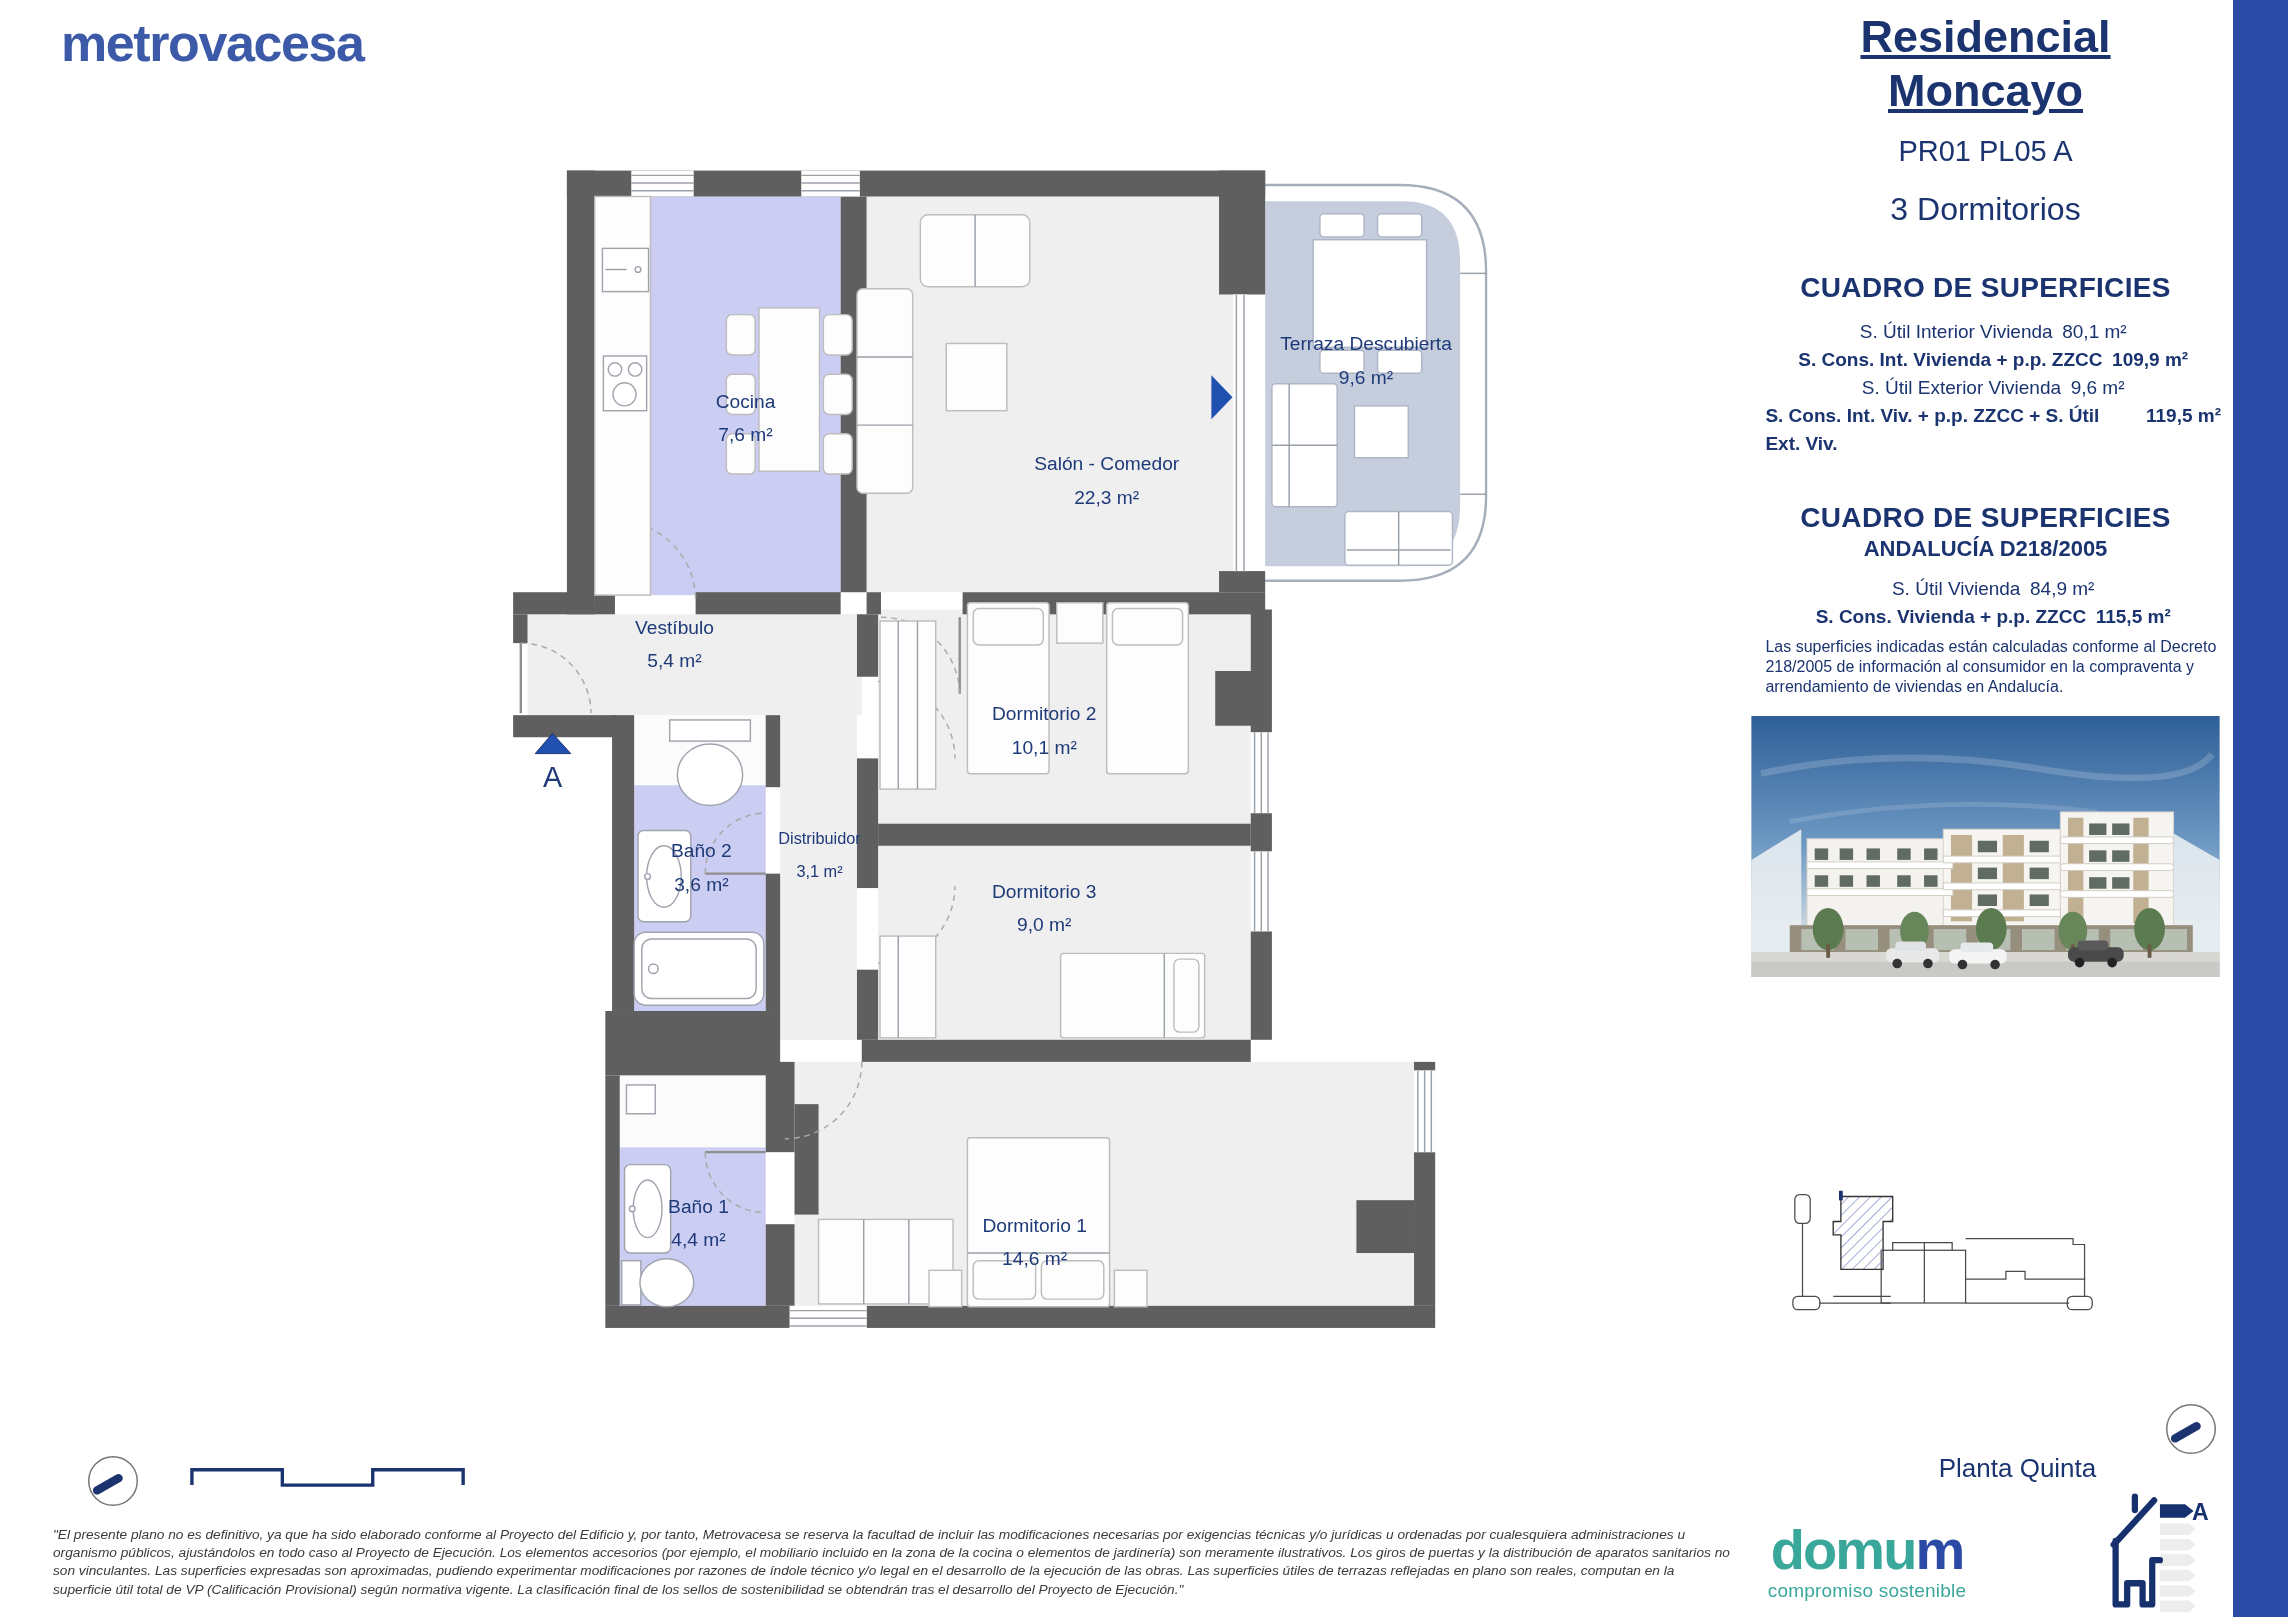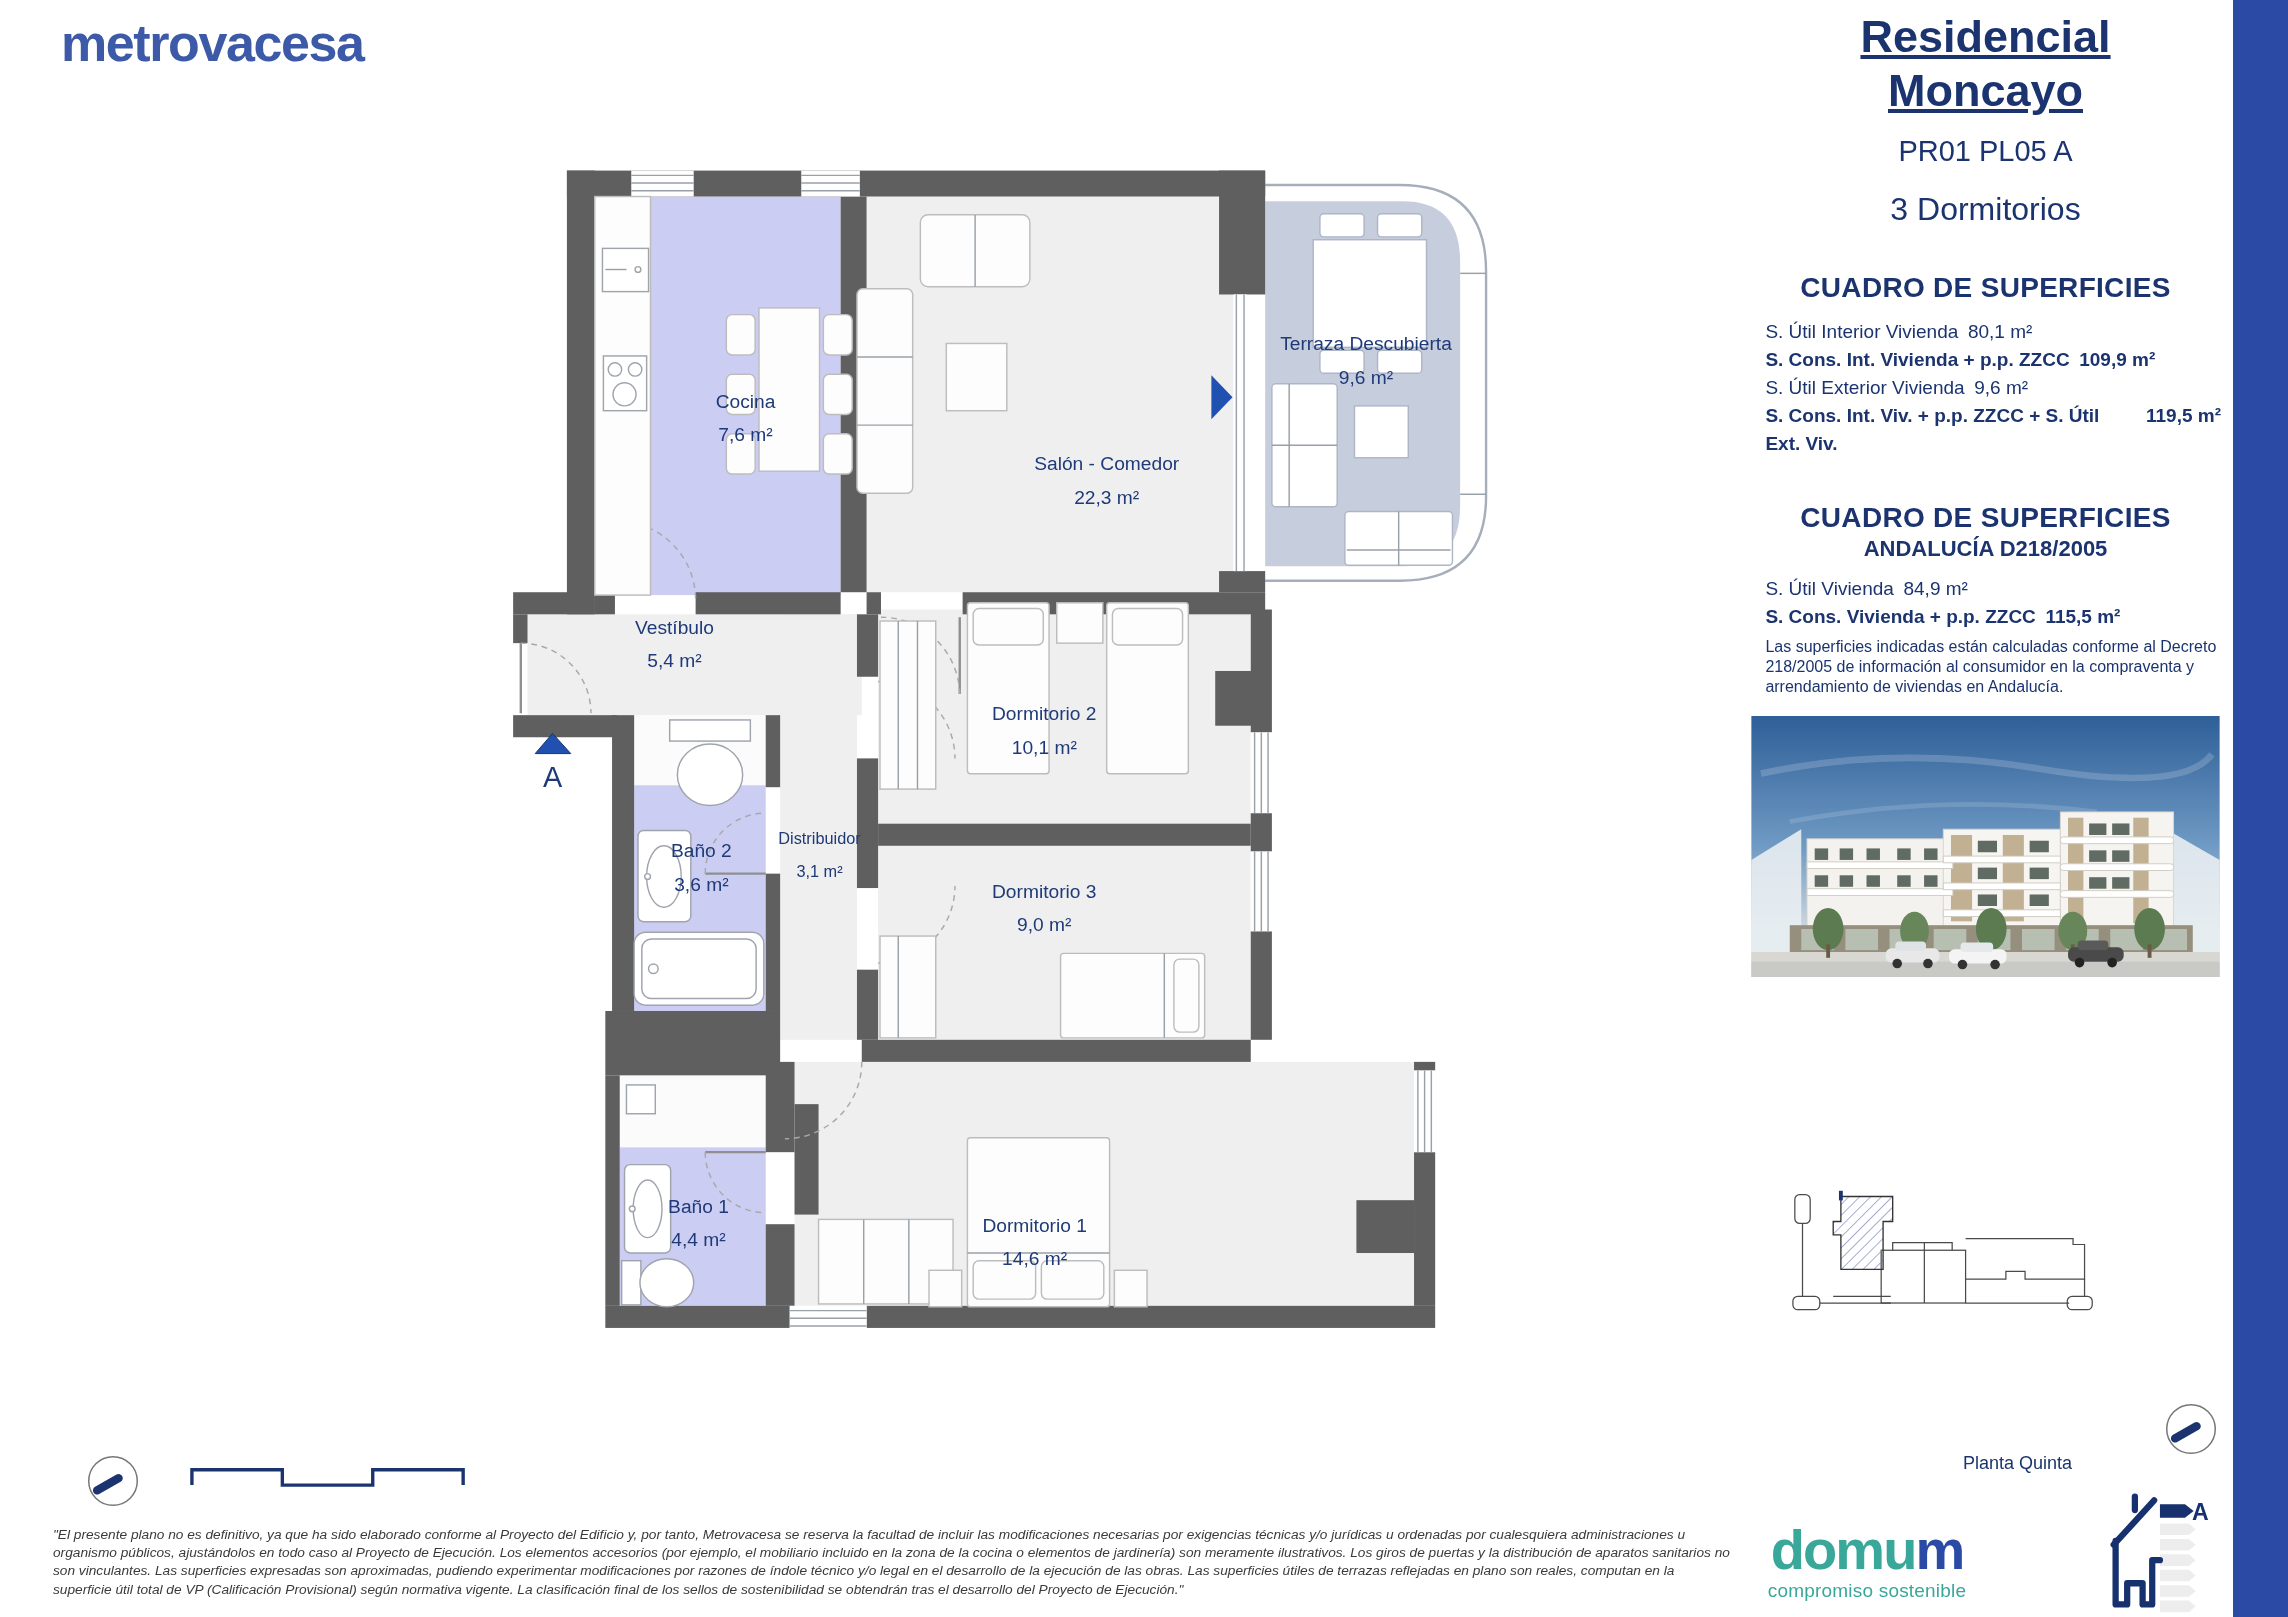--- a/index.html
+++ b/index.html
@@ -9,21 +9,21 @@
   .brand-logo{position:absolute;left:61px;top:13.4px;font-size:52px;font-weight:700;
         color:#3c5aa7;letter-spacing:-1.4px;}
   
   .right-col{position:absolute;left:1750px;top:9.6px;width:471px;color:#1b3470;text-align:center;}
   .title-line{font-size:45px;font-weight:700;line-height:1.22;text-decoration:underline;}
   .unit-code{font-size:29px;margin-top:16px;}
   .bedrooms{font-size:32px;margin-top:23px;}
   .table-title{font-size:28px;font-weight:700;margin-top:44px;letter-spacing:0.3px;}
   .table-sub{font-size:22px;font-weight:700;margin-top:1.9px;}
   .stable{margin-top:13.4px;padding-left:15.4px;}
-  .srow{display:flex;justify-content:flex-start;font-size:19px;line-height:28px;text-align:left;}
+  .srow{display:flex;justify-content:center;font-size:19px;line-height:28px;text-align:left;}
   .srow .svalue{white-space:nowrap;padding-left:9.6px;}
   .srow.bold{font-weight:700;}
   .note{margin-top:5.8px;padding-left:15.4px;font-size:16px;line-height:1.24;text-align:left;}
   
   .plan{position:absolute;left:492px;top:158px;}
   .plan text{font-family:"Liberation Sans",sans-serif;fill:#1e3a78;font-size:20px;text-anchor:middle;}
   .plan text.small{font-size:17px;}
   .plan text.amark{font-size:30px;}
   .wall{fill:#5f5f5f;}
   .furn{fill:#fdfdfd;stroke:#bdbdbd;stroke-width:1.5;}
@@ -32,21 +32,21 @@
   .doorarc{fill:none;stroke:#a9a9a9;stroke-width:1.5;stroke-dasharray:6 5;}
   .leaf{stroke:#8f8f8f;stroke-width:2.5;}
   .winline{stroke:#98a0a8;stroke-width:1.5;}
   
   .photo{position:absolute;left:1751px;top:716px;}
   .keyplan{position:absolute;left:1785px;top:1162px;}
   .compass{position:absolute;}
   .compass.left{left:85px;top:1453px;}
   .compass.right{left:2163px;top:1401px;}
   .floor-label{position:absolute;left:1912px;top:1453px;width:211px;text-align:center;
-        font-size:18px;color:#1b3470;}
+        font-size:26px;color:#1b3470;}
   .scalebar{position:absolute;left:190px;top:1462px;}
   .disclaimer{position:absolute;left:53px;top:1526px;width:1679px;font-size:13.7px;
         font-style:italic;color:#3a3a3a;line-height:1.33;}
   .domum{position:absolute;left:1766px;top:1522px;width:202px;text-align:center;}
   .domum .wordmark{font-size:56px;font-weight:700;letter-spacing:-1.9px;line-height:1;}
   .domum .teal{color:#3aa79b;}
   .domum .navy{color:#2b4aa5;}
   .domum .sub{font-size:19px;color:#3aa79b;margin-top:1.9px;letter-spacing:0.2px;}
   .energy{position:absolute;left:2104px;top:1485px;}
 </style>

